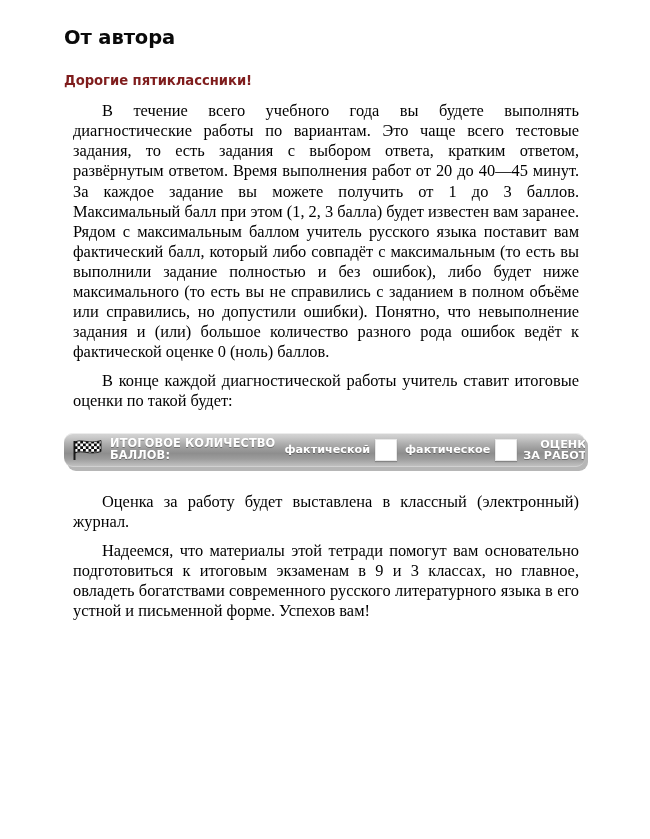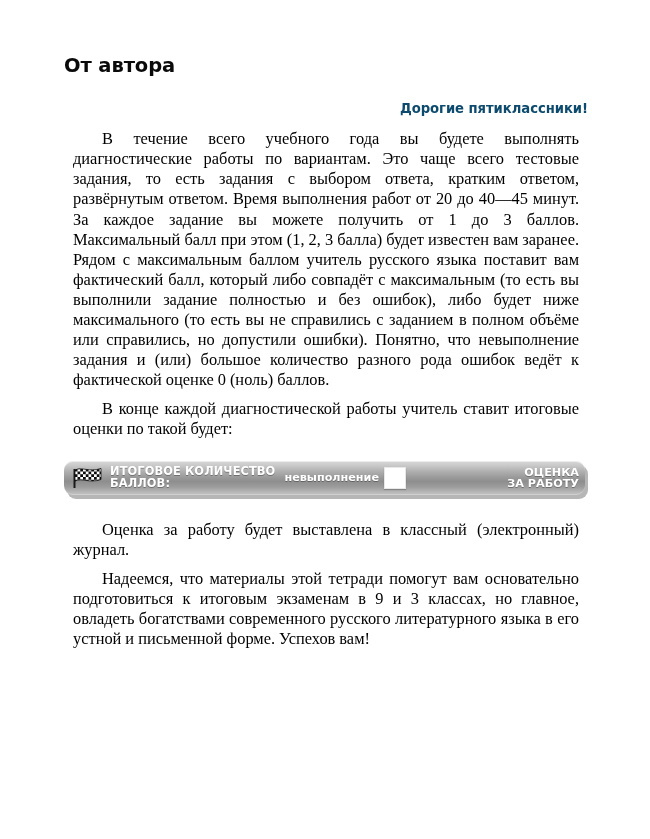--- a/index.html
+++ b/index.html
@@ -19,21 +19,21 @@
   .page {
     position: absolute;
     left: 0; top: 0;
     width: 650px;
     height: 839px;
   }
 
   .content {
     position: absolute;
     left: 64px;
-    top: 56px;
+    top: 28px;
     width: 524px;
   }
 
   
   .title {
     font-family: "DejaVu Sans", "Liberation Sans", sans-serif;
     font-weight: bold;
     font-size: 19.5px;
     letter-spacing: -0.1px;
     line-height: 1.05;
@@ -41,22 +41,21 @@
     color: #0a0a0a;
   }
 
   .subtitle {
     font-family: "DejaVu Sans", "Liberation Sans", sans-serif;
     font-weight: bold;
     font-size: 13.2px;
     letter-spacing: -0.05px;
     line-height: 1.05;
     margin: 0 0 13px 0;
-    color: #0c4a6e;
-    text-align: right;
+    color: #7f1d1d;
   }
 
   
   .para {
     font-size: 16.4px;
     line-height: 20.05px;
     text-align: justify;
     text-justify: inter-word;
     margin: 9px;
     text-indent: 29px;
@@ -184,26 +183,30 @@
           <rect x="3" y="6" width="4" height="38" fill="#1a1a1a"></rect>
           <path d="M6 8 C20 1, 34 13, 58 5 L58 27 C34 35, 20 23, 6 30 Z" fill="url(#checks)" stroke="#111111" stroke-width="1.6"></path>
         </svg>
 
         <div class="banner-label">ИТОГОВОЕ КОЛИЧЕСТВО
 БАЛЛОВ:</div>
 
         <div class="gap-a"></div>
 
         <div class="banner-field">
-          <span class="field-text">невыполнение</span>
+          <span class="field-text">фактической</span>
           <span class="field-box"></span>
         </div>
 
         <div class="gap-b"></div>
 
+        <div class="banner-field">
+          <span class="field-text">фактическое</span>
+          <span class="field-box"></span>
+        </div>
 
         <div class="spacer-flex"></div>
 
         <div class="banner-field">
           <span class="field-text m1">ОЦЕНКА
 ЗА РАБОТУ</span>
 
         </div>
 
         <div class="tail"></div>

